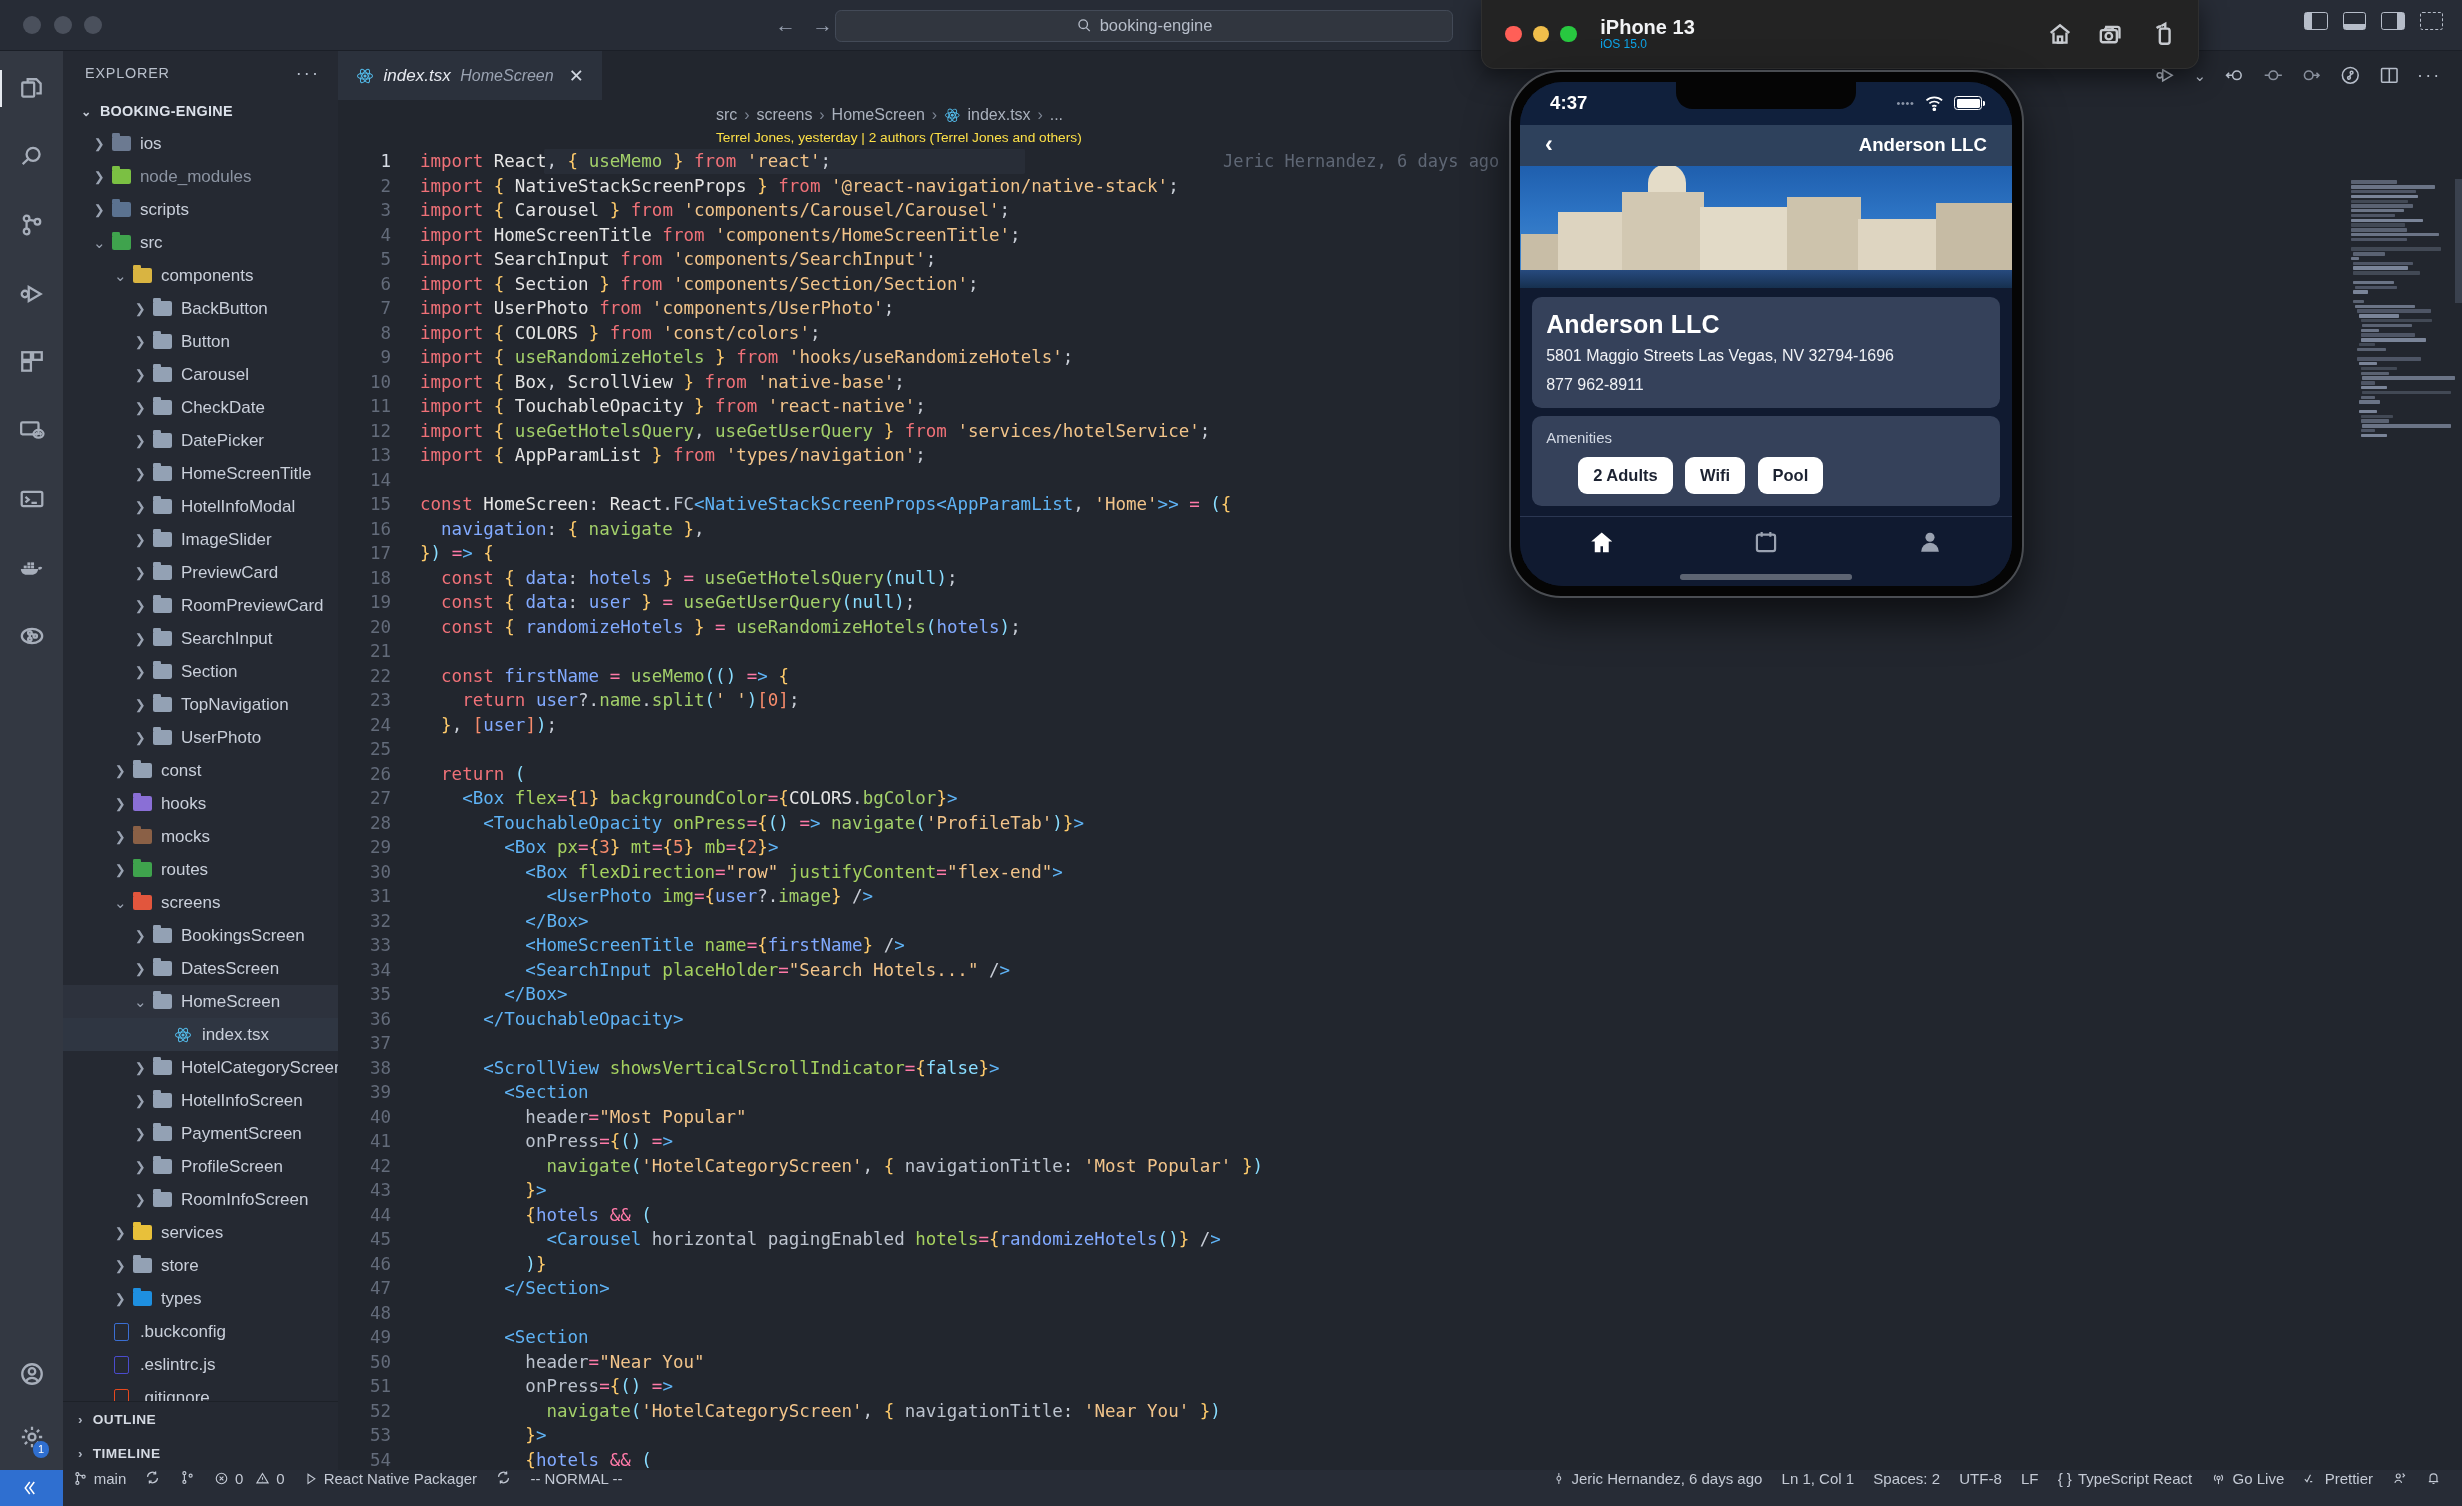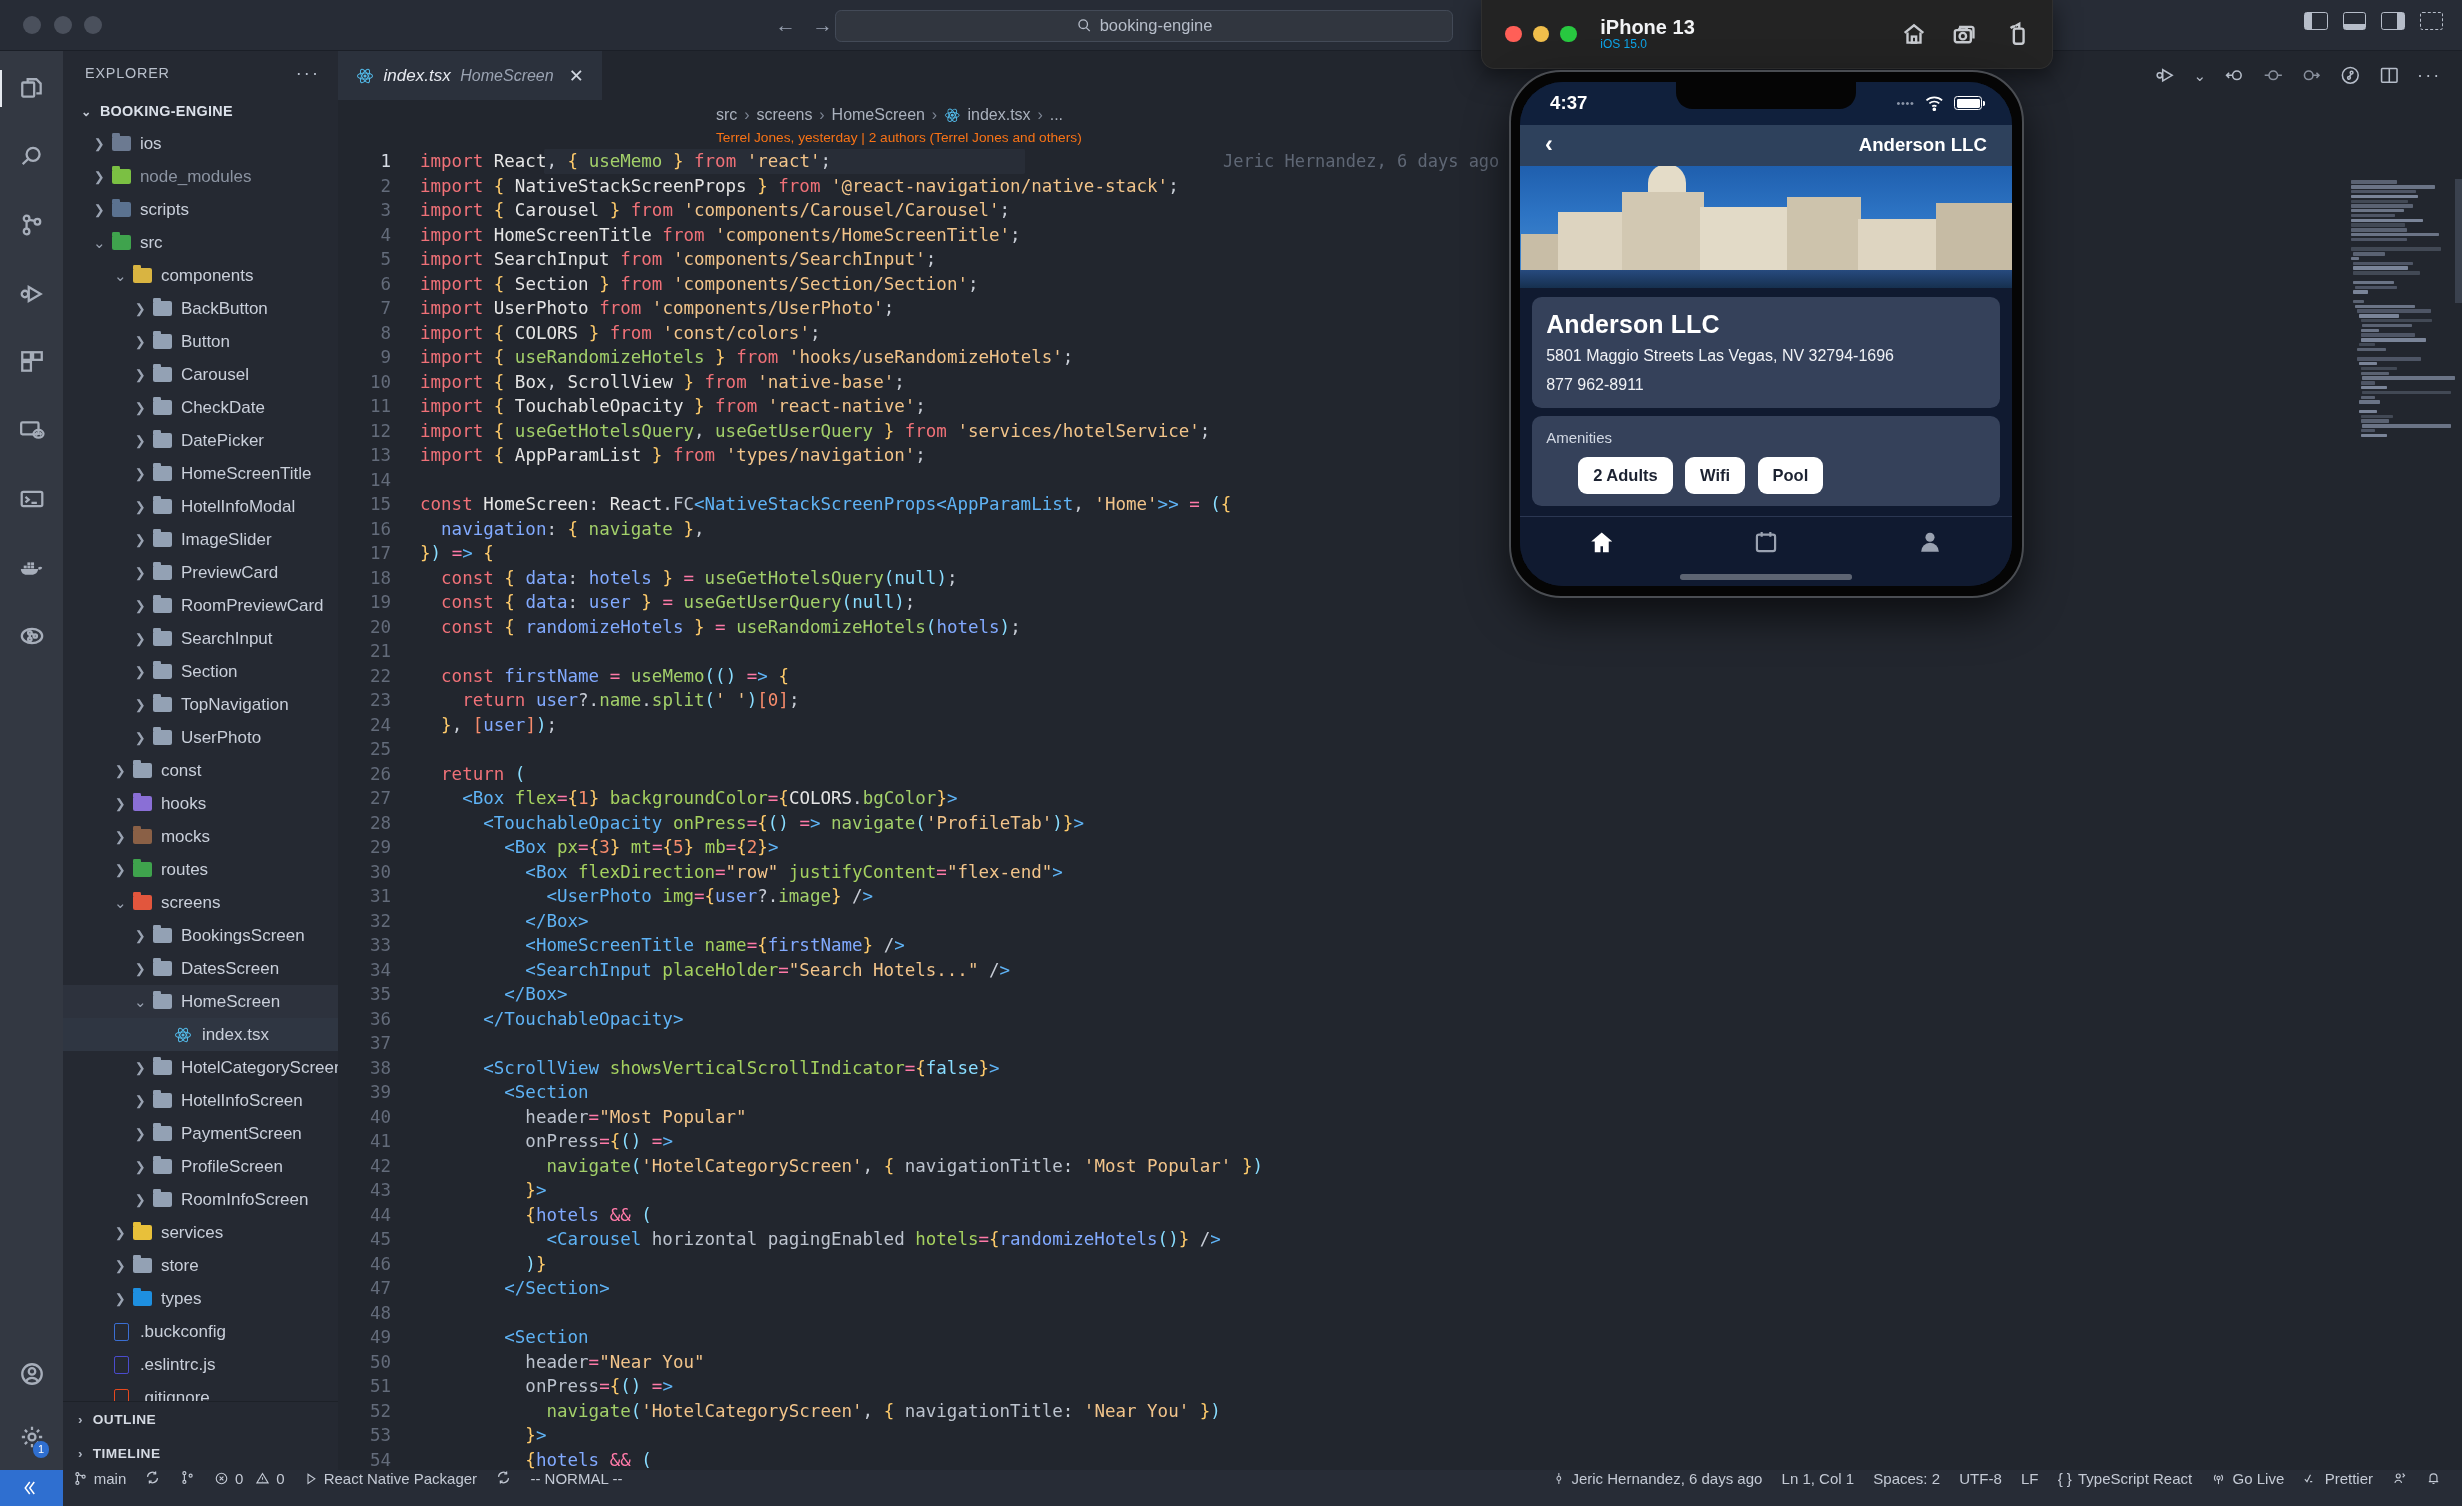--- a/index.html
+++ b/index.html
@@ -78,21 +78,21 @@
   .tab .fname { font-style:italic; }
   .tab .fdir { font-style:italic; color:#9aa3b2; font-size:16px; }
   .tab .cls { color:#cfd5df; font-size:18px; margin-left:5.5px; }
   .tabbar-actions { margin-left:auto; display:flex; align-items:center; gap:18px; padding-right:20.6px; color:#b6bdc9; }
 
   .breadcrumb { height:30px; display:flex; align-items:center; padding-left:378px; font-size:16px; color:#aab1bd; gap:6.9px; background:#22262e; }
   .breadcrumb .sep { color:#7c8493; }
 
   .codearea { flex:1; position:relative; overflow:hidden; background:#22262e; display:flex; }
   .codewrap { flex:1; position:relative; }
-  .blameline { position:absolute; left:378px; top:0; font-size:13.7px; color:#f97316; white-space:nowrap; }
+  .blameline { position:absolute; left:378px; top:0; font-size:13.7px; color:#fde047; white-space:nowrap; }
   pre.code {
     position:absolute; left:0; top:19px; margin:0;
     font-family:"DejaVu Sans Mono", monospace; font-size:17.5px; line-height:24.5px;
     white-space:pre; color:#c8cdd6;
   }
   .ln { display:inline-block; width:82px; text-align:right; color:#636b7a; padding-right:29px; user-select:none; }
   .ln.cur { color:#d7dce5; }
   .curline { position:absolute; left:206px; top:19px; height:25px; width:481px; background:#282d37; border-radius:1.4px; }
   .inlineblame { position:absolute; left:885px; top:21px; font-family:"DejaVu Sans Mono", monospace;
                  font-size:17px; color:#5f6775; white-space:nowrap; }
@@ -113,21 +113,21 @@
   .prop { color:#82aaff; }
 
   
   .minimap { position:absolute; right:0; top:49px; bottom:0; width:118px; background:#22262e; overflow:hidden; }
   .mm-line { height:3.4px; margin:1.4px 0 1.4px 6.9px; border-radius:0.7px; }
   .mm-scroll { position:absolute; right:0; top:0; width:6.9px; height:124px; background:#3a414e; }
 
   
   .sim { position:absolute; left:1481px; top:0px; width:632px; z-index:40; }
   .simbar {
-    width:572px; height:69px; background:#232323; border-radius:0 0 13.7px 13.7px;
+    width:718px; height:69px; background:#232323; border-radius:0 0 13.7px 13.7px;
     display:flex; align-items:center; padding:0 23.4px; box-shadow:0 6.9px 26px rgba(0,0,0,.55);
     border:0.7px solid #2f2f2f; border-top:none;
   }
   .simbar .tdots { display:flex; gap:11px; }
   .simbar .tdots i { width:16.5px; height:16.5px; border-radius:50%; display:block; }
   .simtitle { margin-left:23.4px; line-height:1.12; }
   .simtitle .n { font-size:20px; font-weight:bold; color:#f2f3f5; }
   .simtitle .s { font-size:12px; color:#0ea5e9; }
   .simicons { margin-left:auto; display:flex; gap:25px; align-items:center; }
   .simicons svg { stroke:#c7cacf; fill:none; stroke-width:2.2; }

